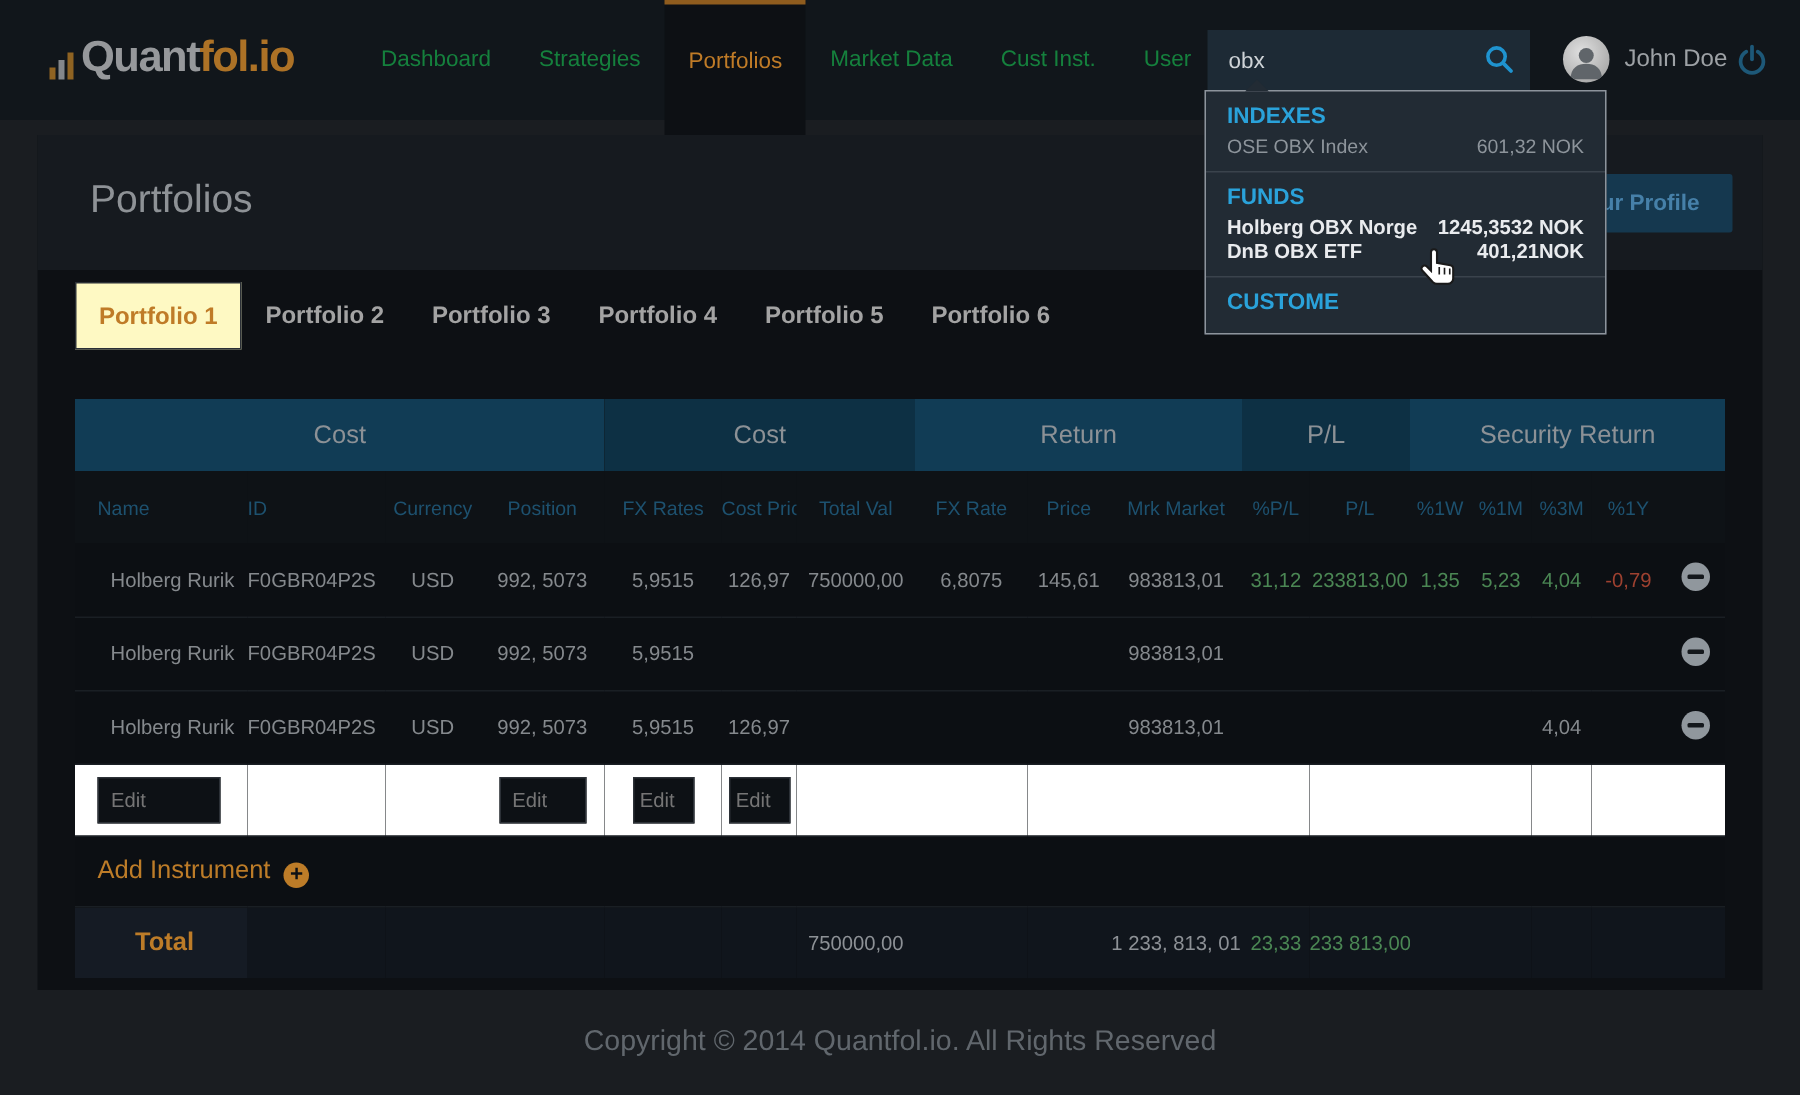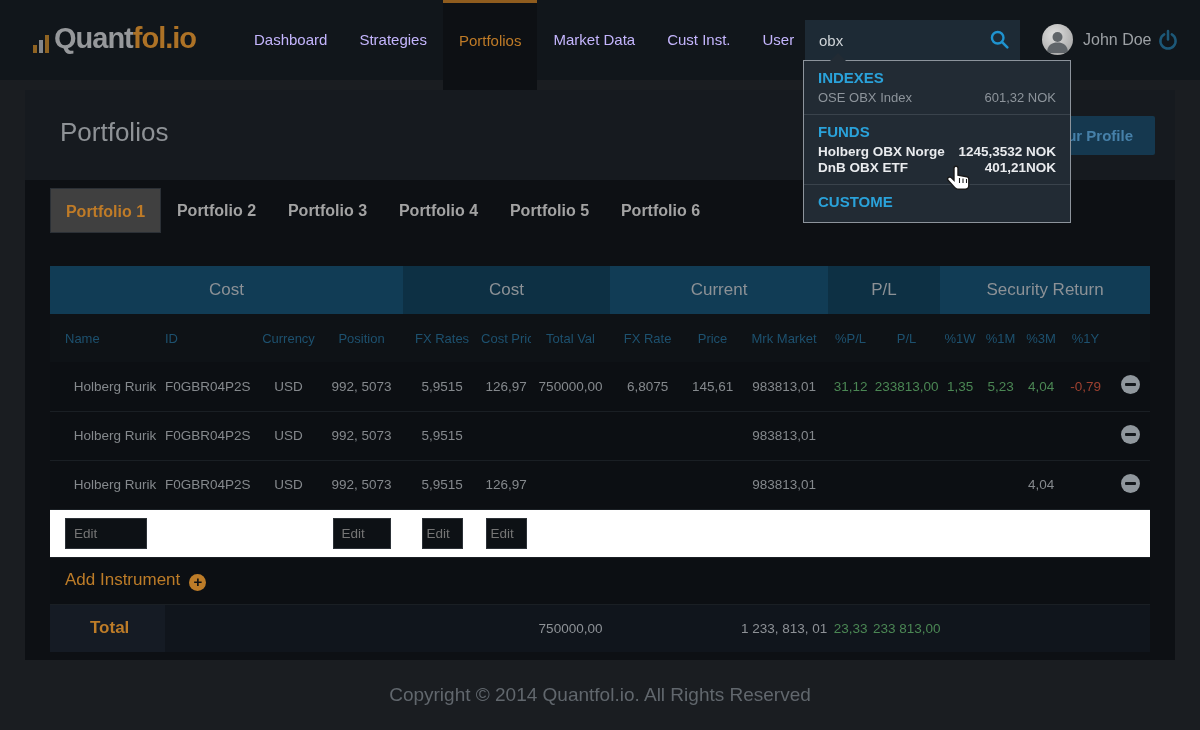--- a/index.html
+++ b/index.html
@@ -16,21 +16,21 @@
   .logo { position:absolute; left:33px; top:18px; display:flex; align-items:flex-end; cursor:pointer; }
   .logo-bars { display:inline-flex; align-items:flex-end; margin-right:3px; padding-bottom:5px; }
   .logo-bars i { display:block; width:4px; margin-right:2px; background:#8f6322; }
   .logo-bars i:nth-child(1){height:8px;}
   .logo-bars i:nth-child(2){height:13px; background:#84878b;}
   .logo-bars i:nth-child(3){height:18px;}
   .logo-text { font-size:29px; font-weight:bold; color:#96989b; letter-spacing:-1px; line-height:40px; }
   .logo-text .accent { color:#ad7226; }
 
   .nav-menu { position:absolute; left:238px; top:0; height:80px; display:flex; align-items:flex-start; }
-  .nav-item { line-height:80px; padding:0 16px; font-size:15px; color:#c4b5fd; cursor:pointer; white-space:nowrap; }
+  .nav-item { line-height:80px; padding:0 16px; font-size:15px; color:#15803d; cursor:pointer; white-space:nowrap; }
   .nav-item.active {
     background:#0d1014; border-top:3px solid #8f5c1e; color:#bf7b27;
     height:90px; line-height:76px; position:relative; z-index:2;
   }
 
   .search-wrap { position:absolute; left:805px; top:20px; width:215px; height:40px; background:#1d2a35; }
   .search-input {
     position:absolute; inset:0; width:215px; height:40px;
     background:transparent; border:none; outline:none;
     color:#ced3d7; font-size:15px; padding:0 42px 0 14px;
@@ -52,21 +52,21 @@
     position:absolute; right:20px; top:26px;
     background:#15384f; color:#4680a9; border:none; border-radius:2px;
     font-size:15px; font-weight:bold; padding:11px 22px; cursor:pointer;
     font-family:"Liberation Sans", sans-serif;
   }
 
   
   .tabs { display:flex; margin:8px 0 0 25px; }
   .tab { width:111px; height:45px; line-height:45px; text-align:center;
     font-size:16px; font-weight:bold; color:#a3a3a3; cursor:pointer; }
-  .tab.active { color:#bf7b27; background:#404040; border:1px solid #2b3036; }
+  .tab.active { color:#bf7b27; background:#fef9c3; border:1px solid #2b3036; }
 
   
   table { border-collapse:collapse; table-layout:fixed; width:1100px; margin:33px 0 0 25px; }
   th, td { padding:0; font-weight:normal; overflow:hidden; white-space:nowrap; }
   .group-row th { height:48px; font-size:17px; color:#8c9196; text-align:center; }
   .g-light { background:#113c55; }
   .g-dark  { background:#0d3044; }
   .head-row th { height:48px; font-size:13px; color:#1d516f; background:#0e1216; text-align:center; line-height:15px; }
   .head-row th:nth-child(1) { text-align:left; padding-left:15px; }
   .head-row th:nth-child(2) { text-align:left; }
@@ -192,21 +192,21 @@
         <col style="width: 40px;">
         <col style="width: 41px;">
         <col style="width: 40px;">
         <col style="width: 49px;">
         <col style="width: 40px;">
       </colgroup>
       <thead>
         <tr class="group-row">
           <th class="g-light" colspan="4">Cost</th>
           <th class="g-dark" colspan="3">Cost</th>
-          <th class="g-light" colspan="3">Current</th>
+          <th class="g-light" colspan="3">Return</th>
           <th class="g-dark" colspan="2">P/L</th>
           <th class="g-light" colspan="5">Security Return</th>
         </tr>
         <tr class="head-row">
           <th>Name</th>
           <th>ID</th>
           <th>Currency</th>
           <th>Position</th>
           <th>FX Rates</th>
           <th>Cost Price</th>

